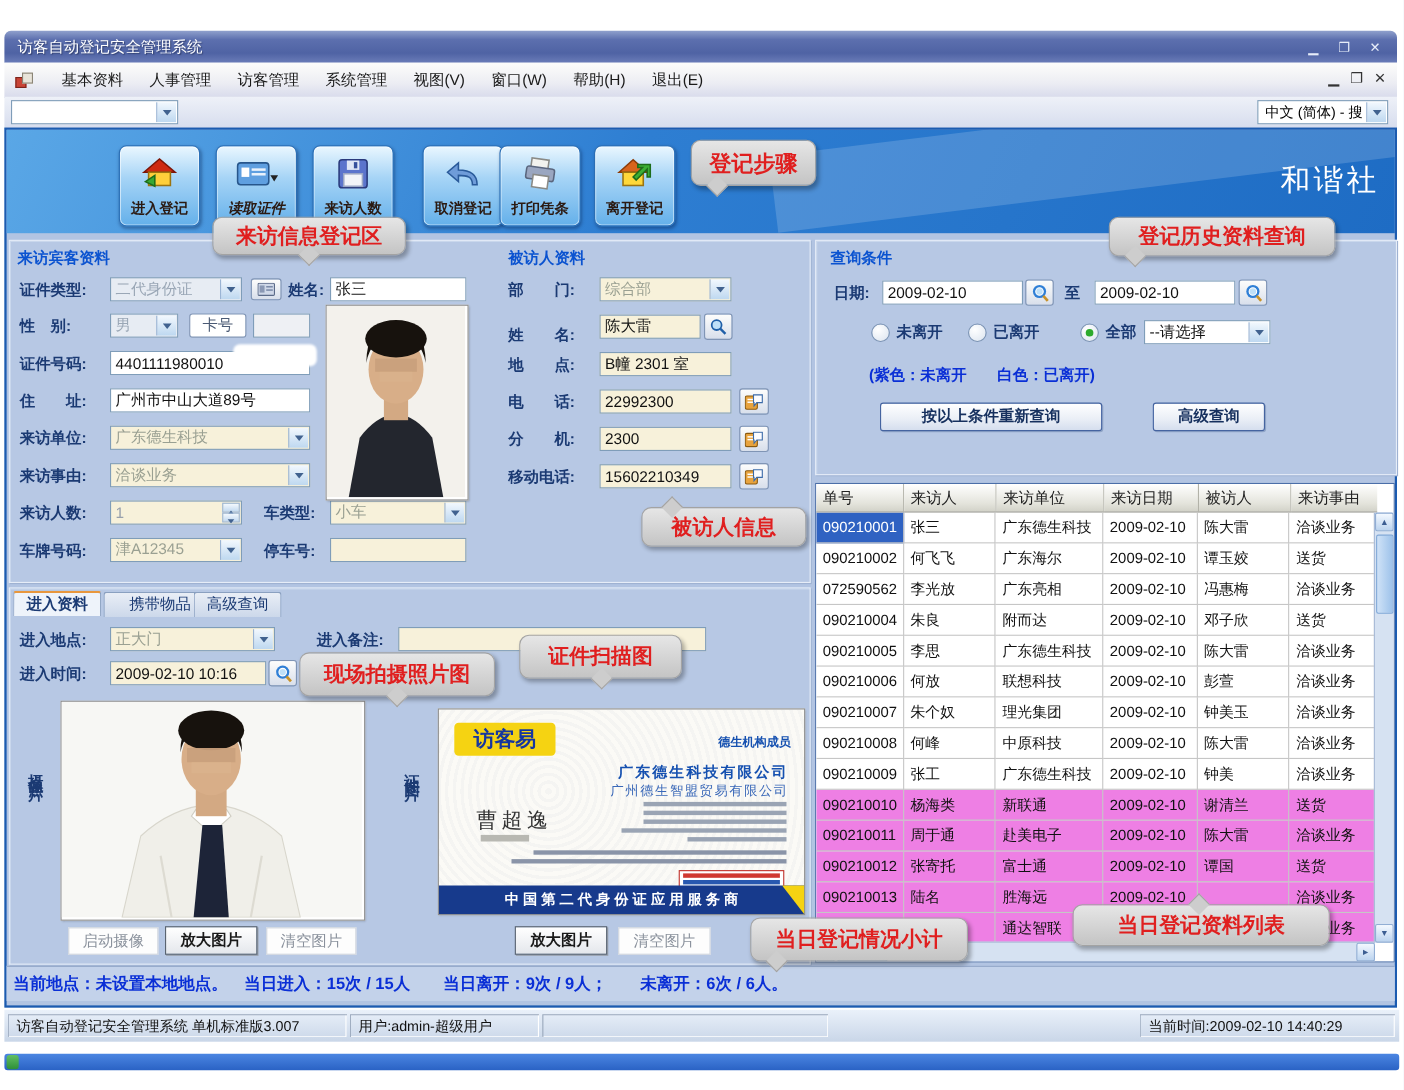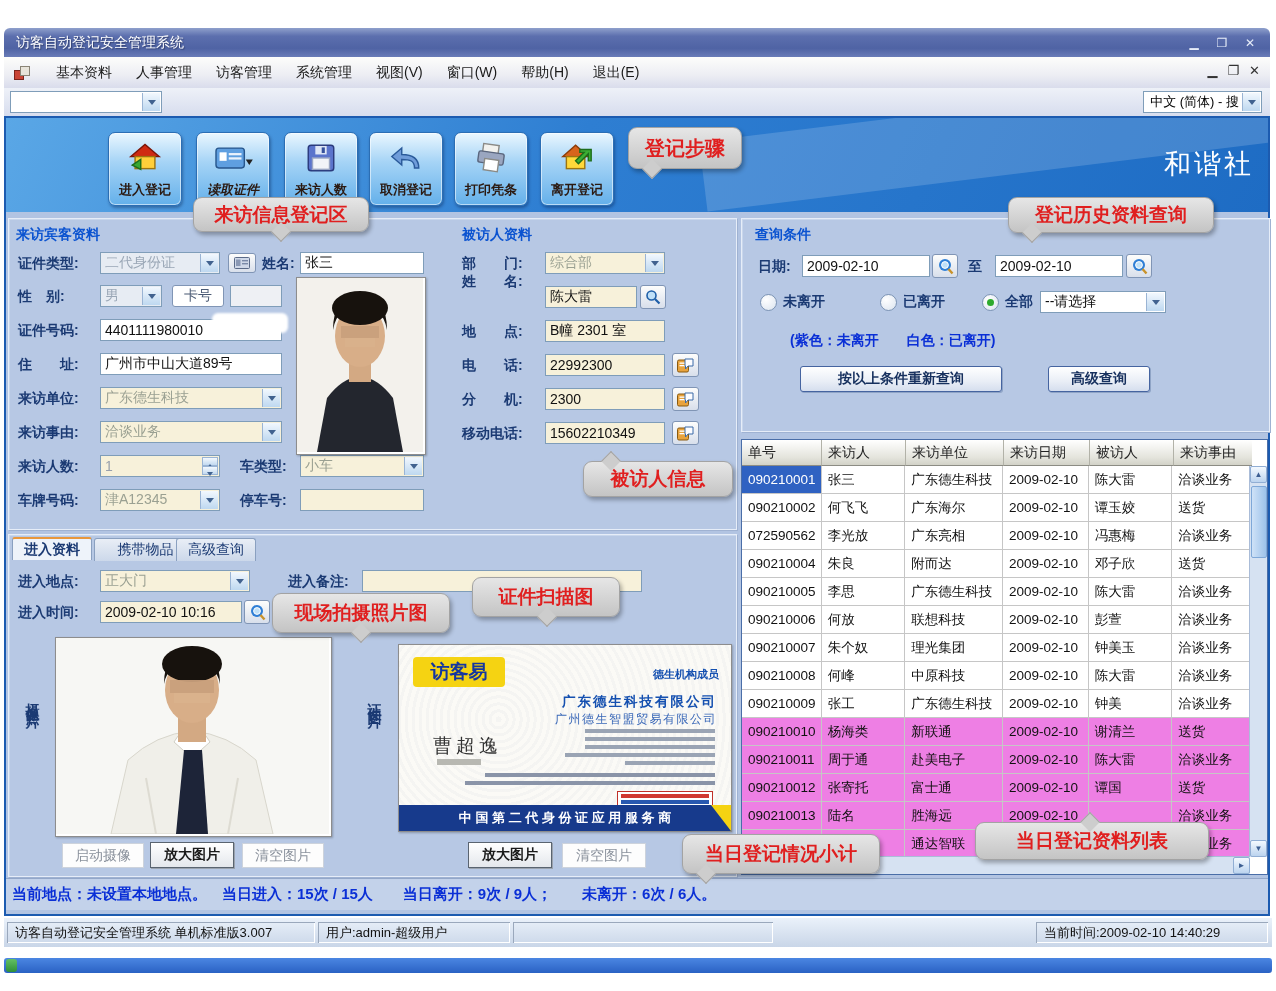--- a/index.html
+++ b/index.html
@@ -203,21 +203,21 @@
     <span class="ticon">
       <svg width="34" height="34" viewBox="0 0 24 24">
           <rect x="3" y="3" width="18" height="18" rx="2" fill="#5b74cc" stroke="#2a3a7c"></rect>
           <rect x="8" y="3.5" width="8" height="6" fill="#dfe7f6"></rect>
           <rect x="12.5" y="4.5" width="2.2" height="4" fill="#35509c"></rect>
           <rect x="6" y="12" width="12" height="8" fill="#f2f4f8" stroke="#9aa6c4"></rect>
         </svg>
     </span>
     <span class="tlabel">来访人数</span>
   </div>
-  <div class="tool-btn" style="left:369px;top:132px;justify-content:flex-end;">
+  <div class="tool-btn" style="left:384px;top:132px;justify-content:flex-end;">
     <span class="ticon">
       <svg width="34" height="34" viewBox="0 0 24 24">
           <path d="M21 19 C21 11 14 9.5 9 9.5 L9 5 L2 11 L9 17 L9 13 C15 13 18 14 18 19 Z" fill="#6f9cd9" stroke="#2a5a9a"></path>
         </svg>
     </span>
     <span class="tlabel">取消登记</span>
   </div>
   <div class="tool-btn" style="left:454px;top:132px;">
     <span class="ticon">
       <svg width="34" height="34" viewBox="0 0 24 24">
@@ -332,21 +332,21 @@
     </svg>
   </div>
 
   <span class="sec-head" style="left:462px;top:226px;">被访人资料</span>
   <span class="lbl" style="left:462px;top:255px;">部　　门:</span>
   <div class="combo cream" style="left:545px;top:252px;width:120px;">
       <span style="color:#9aa092;">综合部</span>
       <span class="arr"></span>
     </div>
 
-  <span class="lbl" style="left:462px;top:273px;">姓　　名:</span>
+  <span class="lbl" style="left:462px;top:296px;">姓　　名:</span>
   <div class="field cream" style="left:545px;top:286px;width:92px;">
       <span>陈大雷</span>
     </div>
   <div class="icon-btn" style="left:640px;top:285px;width:26px;height:24px;">
     <svg width="16" height="16" viewBox="0 0 16 16">
         <circle cx="6.5" cy="6.5" r="4.5" fill="#bfe0f8" stroke="#1f5fa8" stroke-width="1.6"></circle>
         <line x1="10" y1="10" x2="14.5" y2="14.5" stroke="#1f5fa8" stroke-width="2.2"></line>
       </svg>
   </div>
 
@@ -412,35 +412,35 @@
       <span>2009-02-10</span>
     </div>
   <div class="icon-btn" style="left:1126px;top:254px;width:26px;height:24px;">
     <svg width="17" height="17" viewBox="0 0 17 17">
         <circle cx="8" cy="7" r="6" fill="#2f7fd6"></circle>
         <circle cx="8" cy="7" r="3.4" fill="#bfe0f8" stroke="#fff"></circle>
         <line x1="11.5" y1="11" x2="15.5" y2="15.5" stroke="#c8922a" stroke-width="2.4"></line>
       </svg>
   </div>
 
-  <div class="radio-item" style="left:760px;top:293px;justify-content:center;">
+  <div class="radio-item" style="left:792px;top:293px;justify-content:center;">
     <span class="radio"></span>
     <span class="rlbl">未离开</span>
   </div>
   <div class="radio-item" style="left:880px;top:293px;">
     <span class="radio"></span>
     <span class="rlbl">已离开</span>
   </div>
   <div class="radio-item" style="left:982px;top:293px;">
     <span class="radio checked">
         <i class="dot"></i>
       </span>
     <span class="rlbl">全部</span>
   </div>
-  <div class="combo" style="left:1040px;top:291px;width:126px;">
+  <div class="combo" style="left:1040px;top:291px;width:115px;">
       <span>--请选择</span>
       <span class="arr"></span>
     </div>
 
   <span class="lbl" style="left:790px;top:332px;color:#0a2fd6;">(紫色：未离开　　白色：已离开)</span>
 
   <div class="xp-btn" style="left:800px;top:366px;width:202px;">
       <span>按以上条件重新查询</span>
     </div>
   <div class="xp-btn" style="left:1048px;top:366px;width:102px;">
@@ -676,21 +676,21 @@
   <div class="flat-btn" style="left:562px;top:843px;width:84px;">
       <span>清空图片</span>
     </div>
 
   <div class="summary">
       <span>当前地点：未设置本地地点。　当日进入：15次 / 15人　　当日离开：9次 / 9人；　　未离开：6次 / 6人。</span>
     </div>
 
   <div class="statusbar">
     <span class="sseg" style="width:308px;">访客自动登记安全管理系统 单机标准版3.007</span>
-    <span class="sseg" style="width:192px;">用户:admin-超级用户</span>
+    <span class="sseg" style="width:172px;">用户:admin-超级用户</span>
     <span class="sseg" style="width:260px;"></span>
     <span style="flex:1;"></span>
     <span class="sseg" style="width:232px;margin-right:4px;text-align:center;">当前时间:2009-02-10 14:40:29</span>
   </div>
   <div class="taskbar">
       <span class="green"></span>
     </div>
 
   <div class="callout tail-bl" style="left:628px;top:127px;width:112px;height:40px;">
       <span>登记步骤</span>

